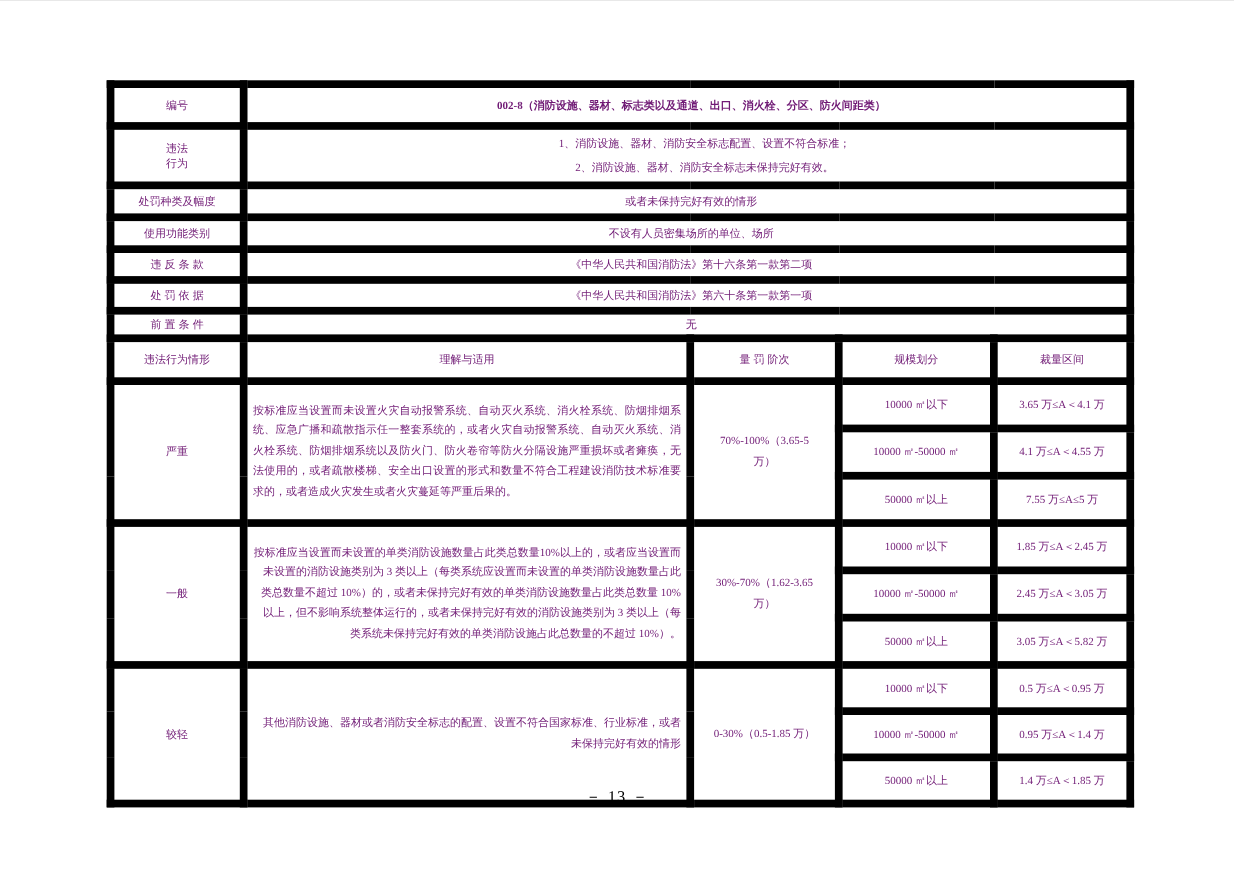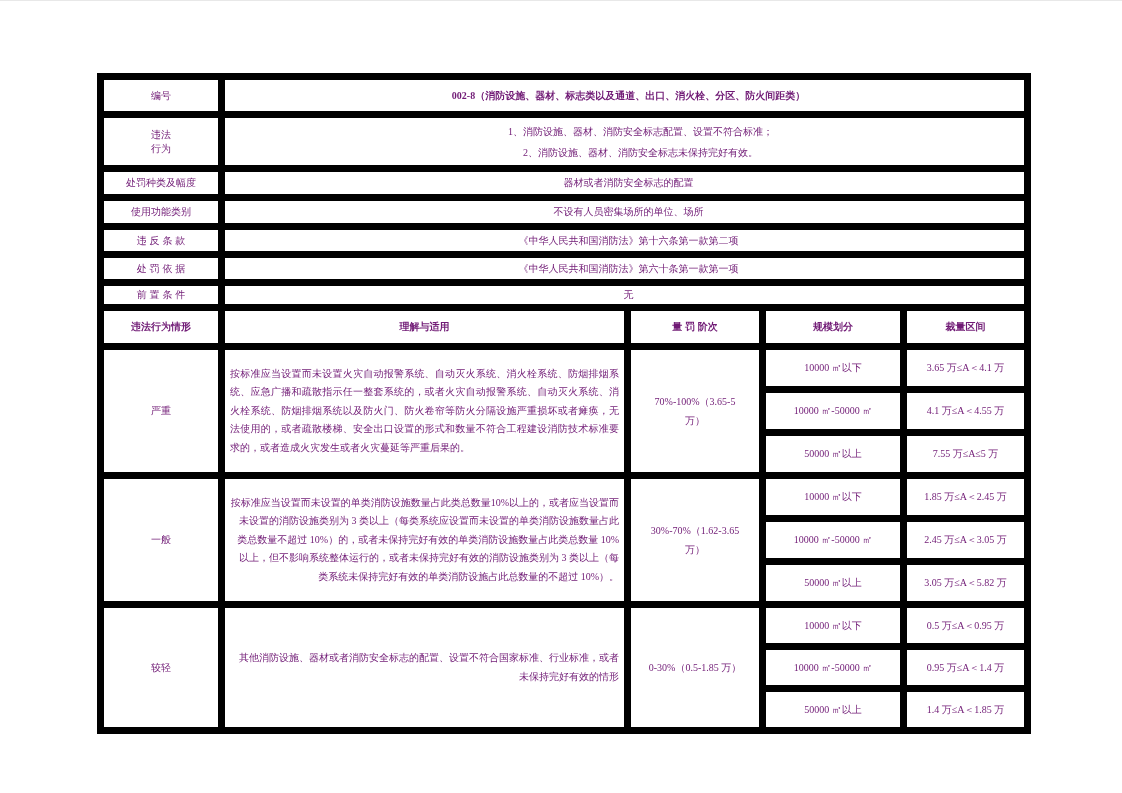--- a/index.html
+++ b/index.html
@@ -38,21 +38,21 @@
   }
   .val { text-align: center; padding: 2px 4px 2px 12px; font-size: 14.5px; }
   .val.bold { font-weight: bold; }
   .val div { line-height: 21px; margin-left: 24px; }
 
   tr.r-num   td { height: 38px; }
   tr.r-two   td { height: 54px; }
   tr.r-mid   td { height: 29px; }
   tr.r-mid2  td { height: 28px; }
   tr.r-pre   td { height: 20px; }
-  tr.r-hdr   th { height: 39px; font-weight: bold; }
+  tr.r-hdr   th { height: 39px; }
   tr.r-sub   td { height: 43px; }
   tr.r-sub3  td { height: 42px; }
 
   td.desc {
     font-size: 14px;
     line-height: 18.5px;
     padding: 2px 5px;
     text-align: justify;
   }
   td.desc.center { text-align: right; }
@@ -103,21 +103,21 @@
         <div>行为</div>
       </td>
       <td class="val" colspan="4">
         <div>1、消防设施、器材、消防安全标志配置、设置不符合标准；</div>
         <div>2、消防设施、器材、消防安全标志未保持完好有效。</div>
       </td>
     </tr>
 
     <tr class="r-mid">
       <td class="lbl">处罚种类及幅度</td>
-      <td class="val" colspan="4">器材或者消防安全标志的配置</td>
+      <td class="val" colspan="4">或者未保持完好有效的情形</td>
     </tr>
 
     <tr class="r-mid">
       <td class="lbl">使用功能类别</td>
       <td class="val" colspan="4">不设有人员密集场所的单位、场所</td>
     </tr>
 
     <tr class="r-mid2">
       <td class="lbl">违 反 条 款</td>
       <td class="val" colspan="4">《中华人民共和国消防法》第十六条第一款第二项</td>
@@ -184,13 +184,14 @@
       <td class="scale">10000 ㎡-50000 ㎡</td>
       <td class="range">0.95 万≤A＜1.4 万</td>
     </tr>
     <tr class="r-sub3">
       <td class="scale">50000 ㎡以上</td>
       <td class="range">1.4 万≤A＜1.85 万</td>
     </tr>
   </tbody>
     </table>
 
+  <div class="page-number">－ 13 －</div>
 </div>
 
 </body></html>

